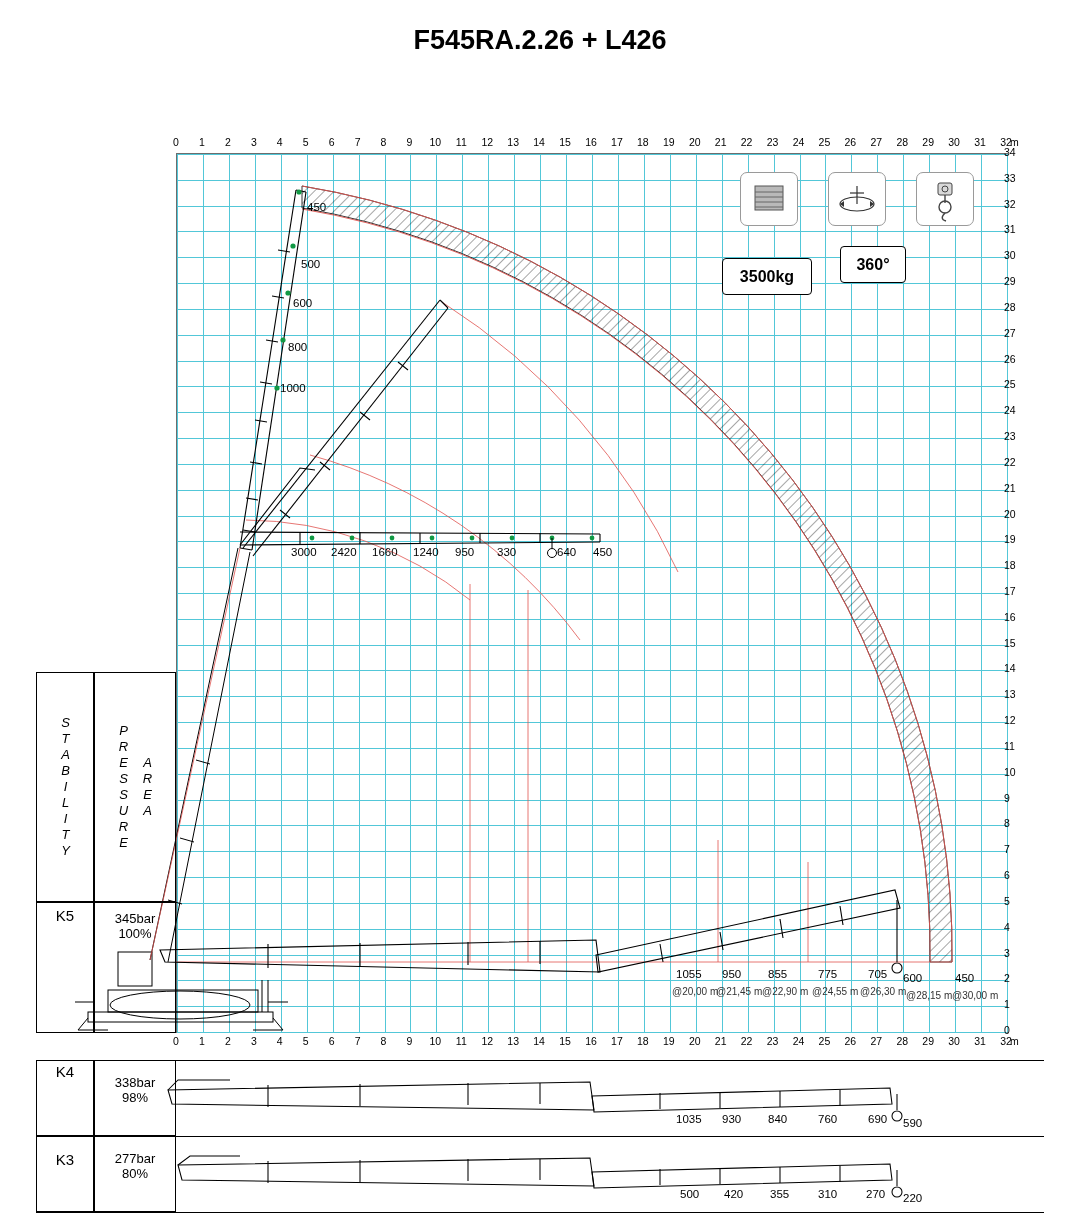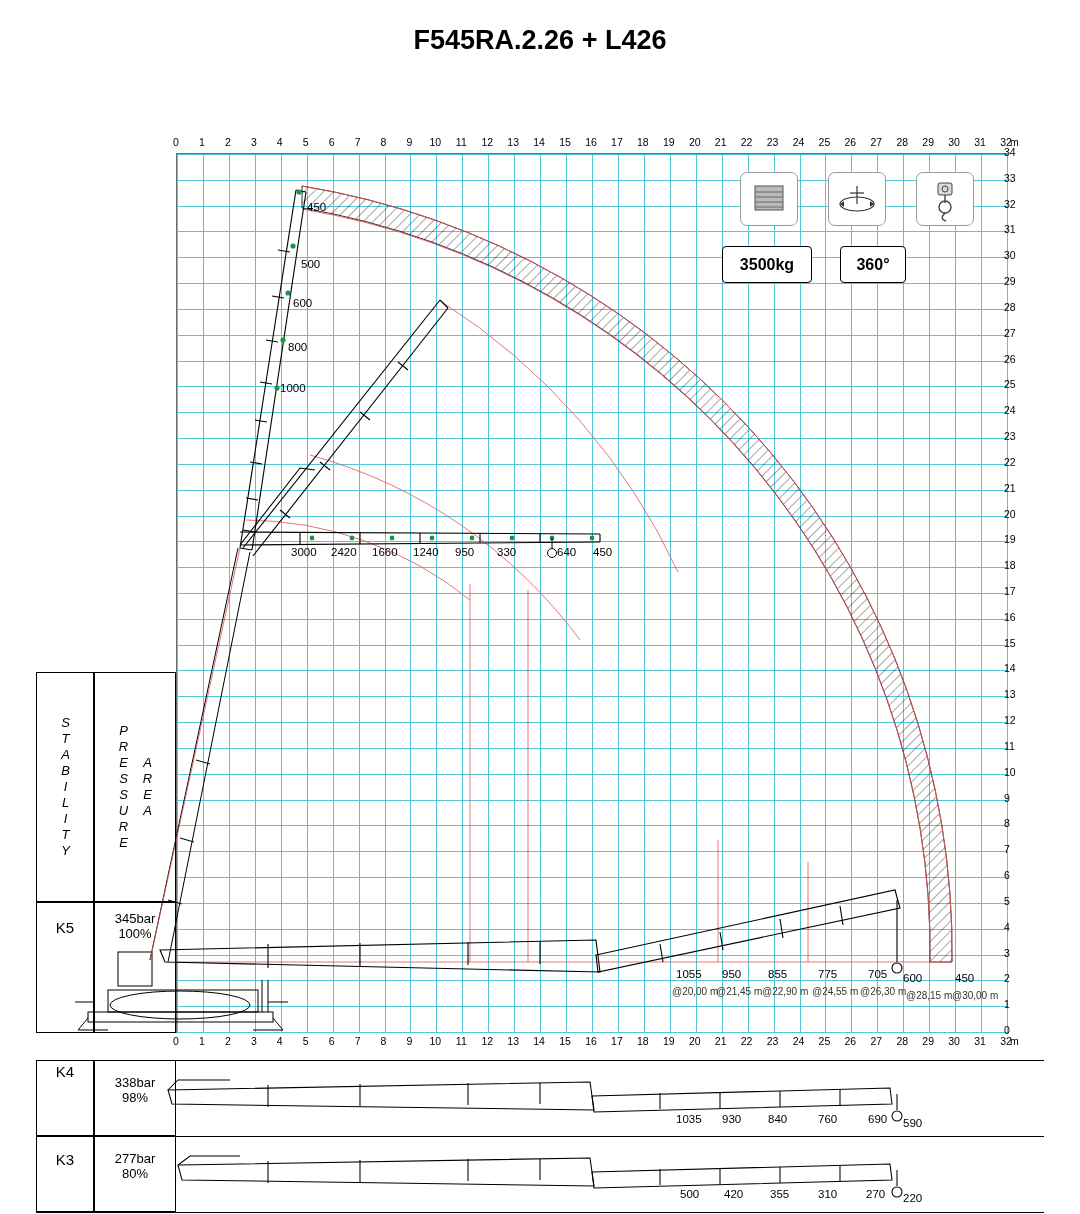--- a/index.html
+++ b/index.html
@@ -410,34 +410,34 @@
   <div class="iconbox" style="left:916px;top:172px;">
     <svg viewBox="0 0 56 52" style="position:absolute;left:0;top:0;width:56px;height:52px;">
       <rect x="21" y="10" width="14" height="12" rx="2" fill="#d8d8d8" stroke="#444"></rect>
       <circle cx="28" cy="16" r="3" fill="none" stroke="#444"></circle>
       <line x1="28" y1="22" x2="28" y2="30" stroke="#444" stroke-width="1.4"></line>
       <circle cx="28" cy="34" r="6" fill="none" stroke="#444" stroke-width="1.4"></circle>
       <path d="M 28,40 q -6,6 1,8" fill="none" stroke="#444" stroke-width="1.4"></path>
     </svg>
   </div>
 
-  <div class="capbox" style="left:722px;top:246px;width:88px;height:35px;">3500kg</div>
+  <div class="capbox" style="left:722px;top:258px;width:88px;height:35px;">3500kg</div>
   <div class="capbox" style="left:824px;top:246px;width:64px;height:35px;margin-left:16px;">360°</div>
 
   <div class="sidetable" style="height:0;border:none;"></div>
 
   <div class="kbox" style="left:36px;top:672px;width:58px;height:230px;display:flex;align-items:center;justify-content:center;">
     <div class="vert" style="writing-mode:vertical-rl;text-orientation:upright;letter-spacing:1px;">STABILITY</div>
   </div>
   <div class="kbox" style="left:94px;top:672px;width:82px;height:230px;display:flex;align-items:center;justify-content:center;gap:10px;">
     <div class="vert" style="writing-mode:vertical-rl;text-orientation:upright;letter-spacing:1px;">PRESSURE</div>
     <div class="vert" style="writing-mode:vertical-rl;text-orientation:upright;letter-spacing:1px;">AREA</div>
   </div>
 
-  <div class="kbox" style="left:36px;top:902px;width:58px;height:131px;display:flex;align-items:flex-start;justify-content:center;padding-top:16px;">
+  <div class="kbox" style="left:36px;top:902px;width:58px;height:131px;display:flex;align-items:flex-start;justify-content:center;padding-top:4px;">
     <span class="hrow">K5</span>
   </div>
   <div class="kbox" style="left:94px;top:902px;width:82px;height:131px;display:flex;flex-direction:column;align-items:center;justify-content:flex-start;padding-top:8px;">
     <span class="hrow small">345bar</span>
     <span class="hrow small">100%</span>
   </div>
 
   <div class="kbox" style="left:36px;top:1060px;width:58px;height:76px;display:flex;align-items:flex-start;justify-content:center;padding-top:2px;">
     <span class="hrow">K4</span>
   </div>

